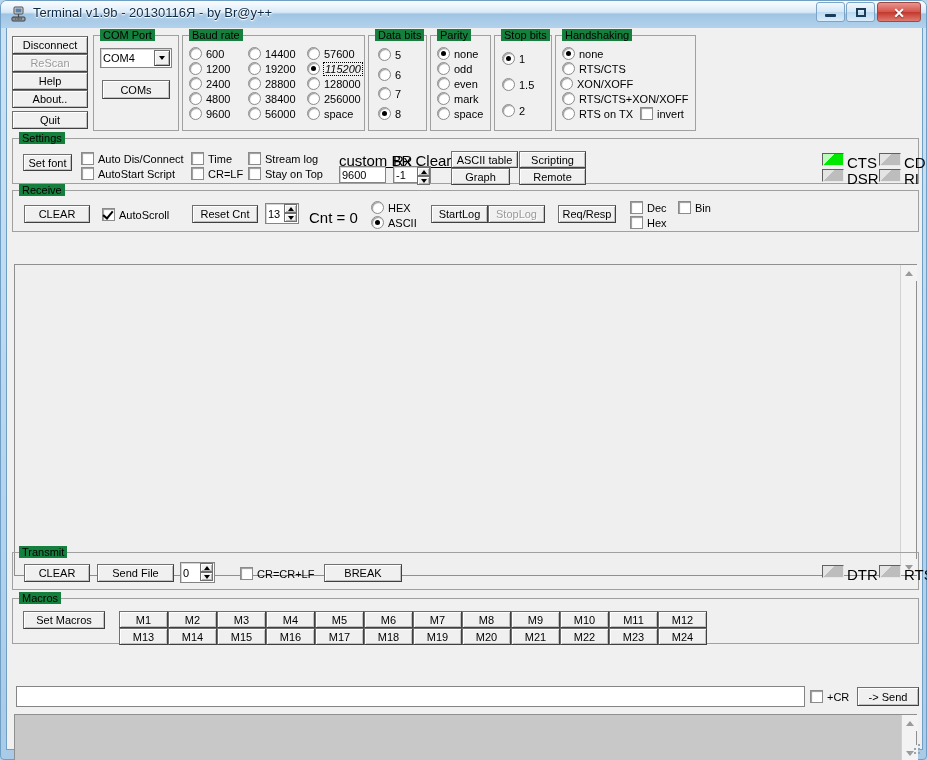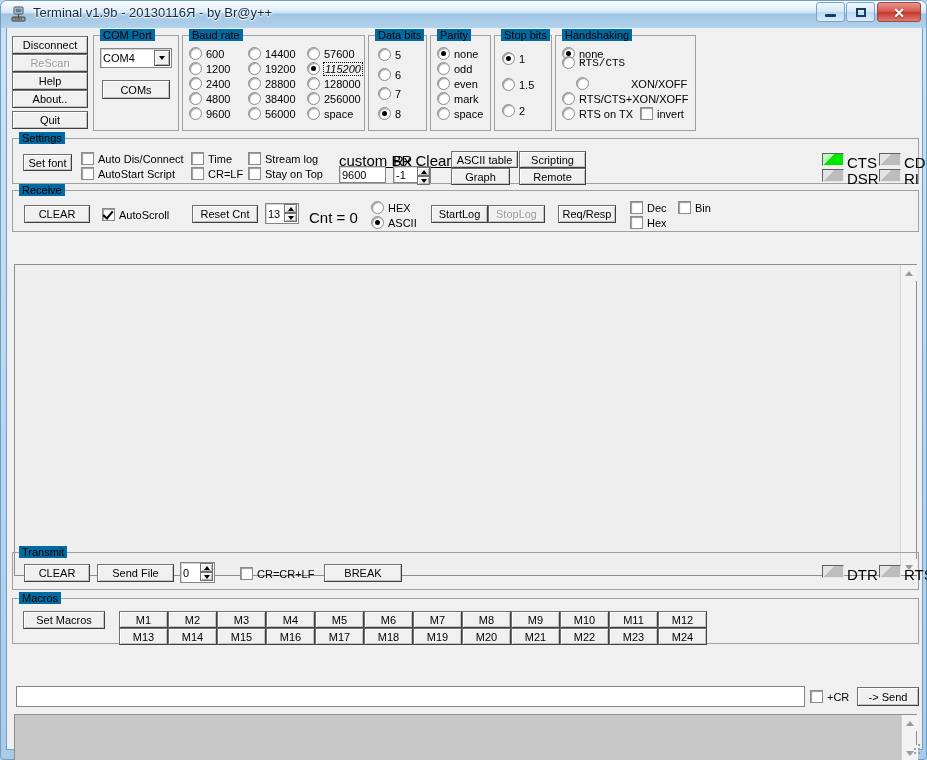--- a/index.html
+++ b/index.html
@@ -71,21 +71,21 @@
   }
 
   
   .grp{
     position:absolute;
     border:1px solid #a0a0a0;
     box-sizing:border-box;
   }
   .grp > .legend{
     position:absolute;top:-7px;left:6px;
-    background:#0369a1;padding:0 3px;
+    background:#15803d;padding:0 3px;
     font-size:11px;color:#000;white-space:nowrap;
   }
   .btn{
     position:absolute;box-sizing:border-box;
     background:#f0f0f0;
     border:1px solid #707070;
     border-right-color:#404040;border-bottom-color:#404040;
     box-shadow:inset 1px 1px 0 #ffffff, inset -1px -1px 0 #c0c0c0;
     font-family:"Liberation Sans",sans-serif;font-size:11px;color:#000;
     text-align:center;cursor:default;white-space:nowrap;
@@ -363,25 +363,25 @@
           <span class="t">2</span>
         </div>
     </div>
 
     <div class="grp" style="left:548px;top:7px;width:141px;height:96px;">
       <div class="legend">Handshaking</div>
       <div class="radio on" style="left:6px;top:11px;">
           <i class="dot"></i>
           <span class="t">none</span>
         </div>
-      <div class="radio" style="left:6px;top:20px;font-family:Liberation Mono, monospace;">
+      <div class="radio" style="left:6px;top:26px;">
           <i class="dot"></i>
           <span class="t">RTS/CTS</span>
         </div>
-      <div class="radio" style="left:20px;top:41px;gap:38px;">
+      <div class="radio" style="left:4px;top:41px;">
           <i class="dot"></i>
           <span class="t">XON/XOFF</span>
         </div>
       <div class="radio" style="left:6px;top:56px;">
           <i class="dot"></i>
           <span class="t">RTS/CTS+XON/XOFF</span>
         </div>
       <div class="radio" style="left:6px;top:71px;">
           <i class="dot"></i>
           <span class="t">RTS on TX</span>

